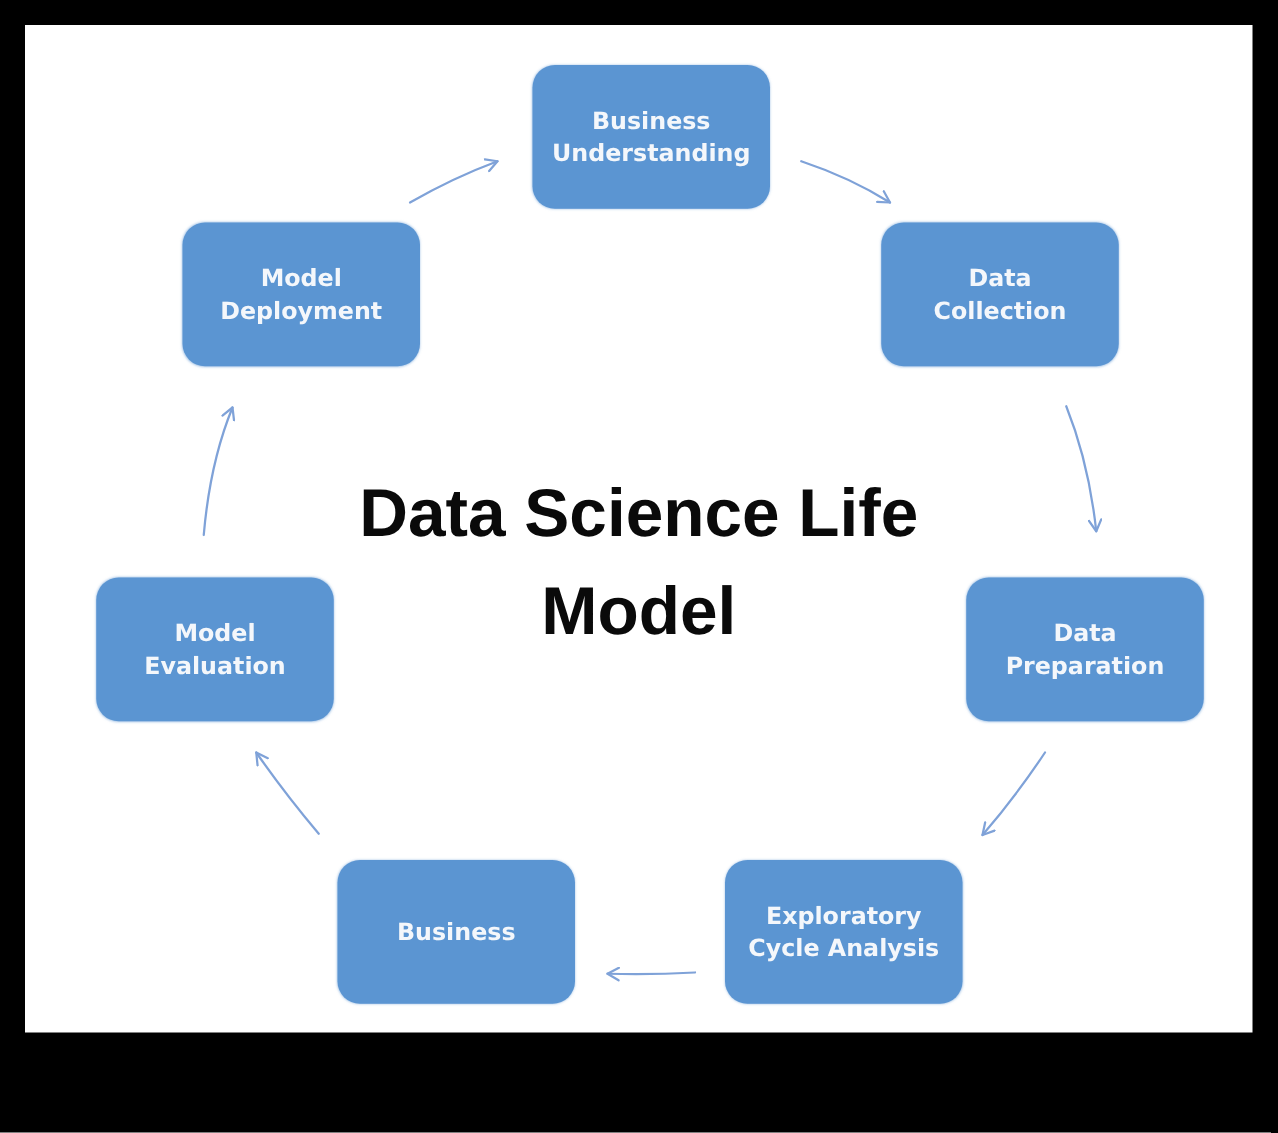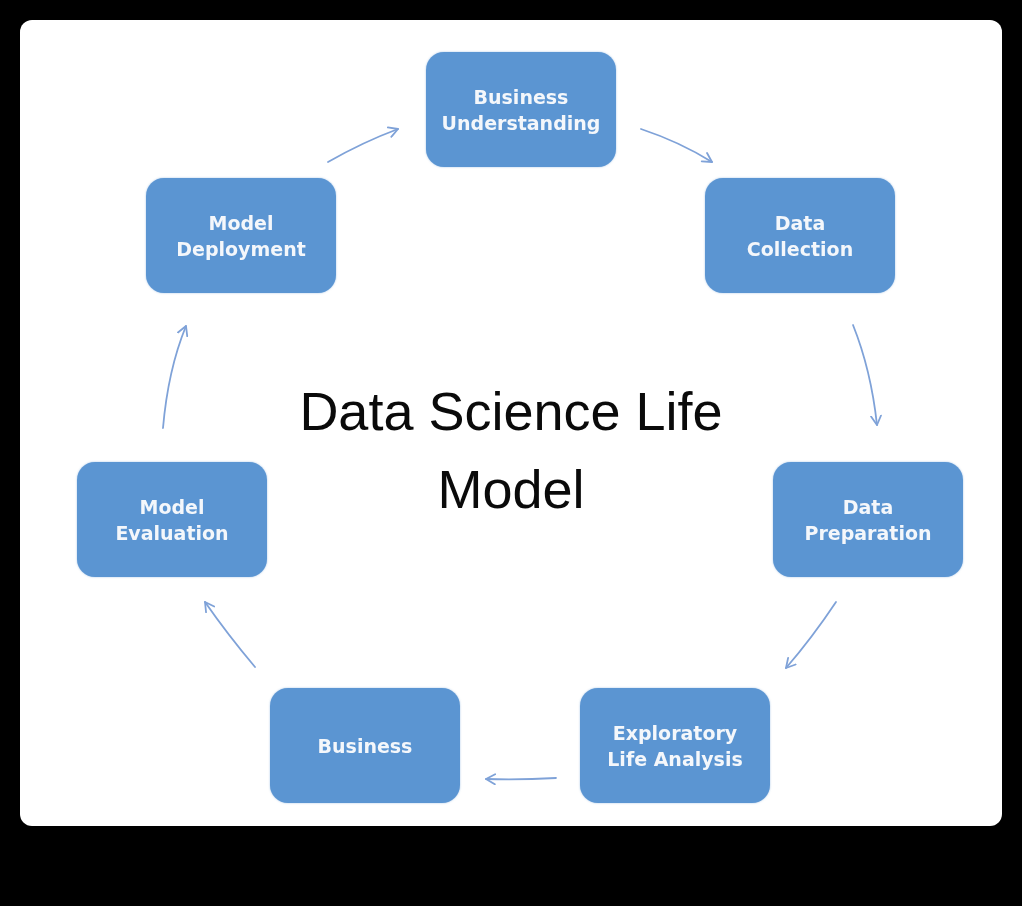--- a/index.html
+++ b/index.html
@@ -8,21 +8,20 @@
       background: #000000;
       position: relative;
       overflow: hidden;
       font-family: "DejaVu Sans", sans-serif;
     }
     .canvas {
       position: absolute;
       left: 20px; top: 20px;
       width: 982px; height: 806px;
       background: #ffffff;
-      border-radius: 12px;
     }
     .stage-box {
       position: absolute;
       width: 190px; height: 115px;
       border-radius: 18px;
       display: flex;
       align-items: center;
       justify-content: center;
       text-align: center;
       color: #f4f7fb;
@@ -35,21 +34,21 @@
       box-shadow: 0 0 2px rgba(91,149,210,0.6);
     }
     .stage-label { white-space: pre-line; }
     .title {
       position: absolute;
       left: 0; width: 982px;
       top: 352px;
       text-align: center;
       color: #0a0a0a;
       font-family: "Liberation Sans", sans-serif;
-      font-weight: normal;
+      font-weight: bold;
       font-size: 54px;
       line-height: 78px;
     }
     .title span { display: block; }
     svg.arrows {
       position: absolute; left: 0; top: 0;
       width: 982px; height: 806px;
       pointer-events: none;
     }
     svg.arrows path { fill: none; stroke-width: 1.8; stroke-linecap: round; stroke-linejoin: round; }
@@ -91,21 +90,21 @@
 Collection</span>
   </div>
 
   <div class="stage-box" style="left:753px; top:442px; background:#5B95D2;">
     <span class="stage-label">Data
 Preparation</span>
   </div>
 
   <div class="stage-box" style="left:560px; top:668px; background:#5B95D2;">
     <span class="stage-label">Exploratory
-Life Analysis</span>
+Cycle Analysis</span>
   </div>
 
   <div class="stage-box" style="left:250px; top:668px; background:#5B95D2;">
     <span class="stage-label">Business</span>
   </div>
 
   <div class="stage-box" style="left:57px; top:442px; background:#5B95D2;">
     <span class="stage-label">Model
 Evaluation</span>
   </div>

